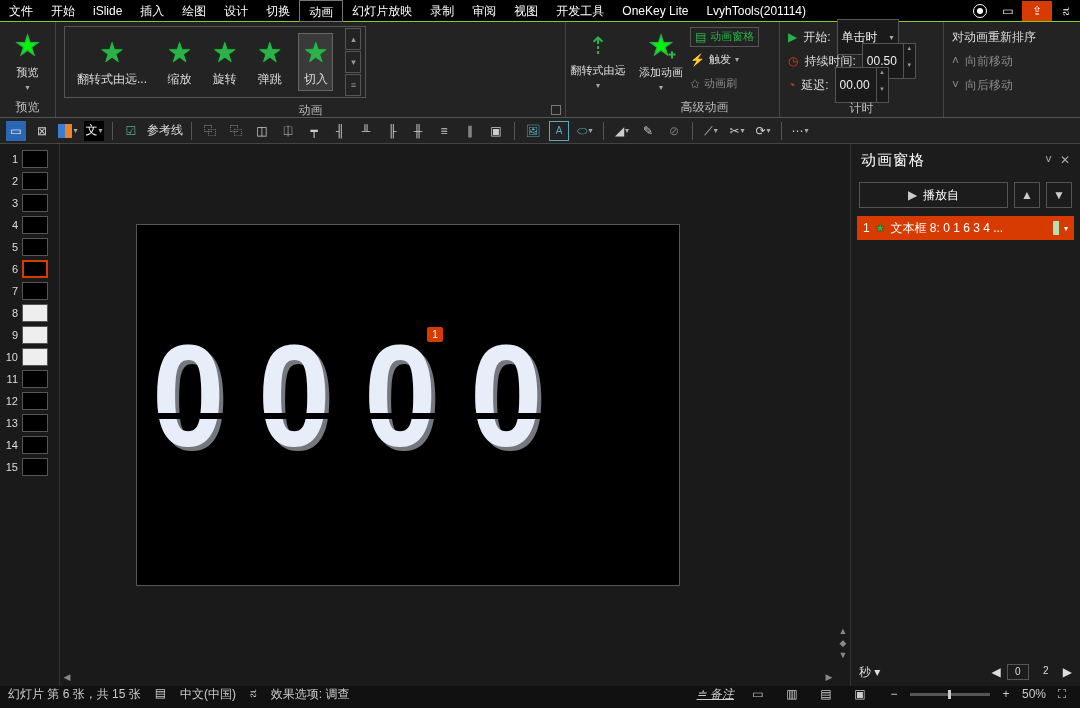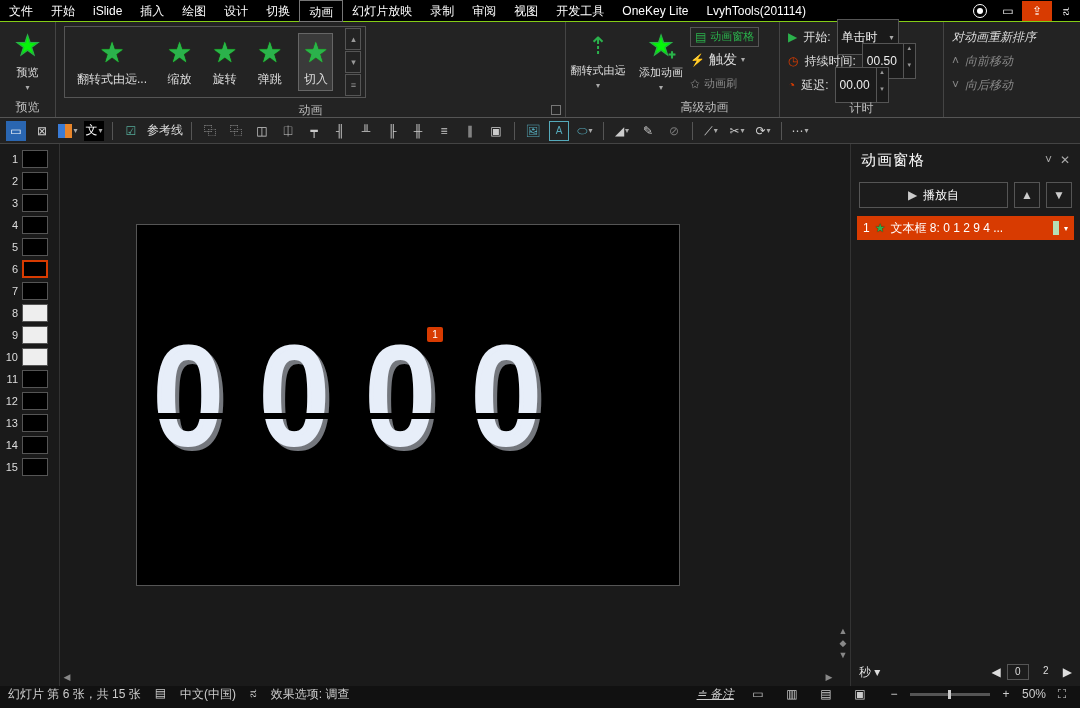--- a/index.html
+++ b/index.html
@@ -29,21 +29,21 @@
   .ribbon .gscroll { display: flex; flex-direction: column; gap: 1px; }
   .ribbon .gscroll div { width: 16px; height: 22px; border: 1px solid #555; color: #999; display: flex; align-items: center; justify-content: center; font-size: 9px; }
   .ribbon .icon-up { color: #2bb24c; font-size: 24px; }
   .ribbon .trigrow { display: flex; align-items: center; height: 22px; gap: 4px; }
   .ribbon .pill { border: 1px solid #555; display: flex; align-items: center; height: 20px; padding: 0 4px; gap: 4px; }
   .ribbon .vcol { display: flex; flex-direction: column; gap: 2px; }
   .ribbon .field { display: flex; align-items: center; height: 22px; gap: 6px; }
   .ribbon .numbox { width: 54px; height: 36px; background: #1a1a1a; border: 1px solid #555; color: #eee; display: flex; align-items: center; padding: 0 4px; font-size: 11px; position: relative; }
   .ribbon .numbox .spin { position: absolute; right: 0; top: 0; width: 12px; height: 100%; border-left: 1px solid #555; display: flex; flex-direction: column; }
   .ribbon .numbox .spin span { flex: 1; font-size: 7px; color: #999; text-align: center; line-height: 8px; }
-  .ribbon .reorder { color: #888; display: flex; align-items: center; gap: 6px; height: 22px; font-style: italic; }
+  .ribbon .reorder { color: #888; display: flex; align-items: center; gap: 6px; height: 22px; }
   
   .tb2 { height: 26px; background: #222; display: flex; align-items: center; padding: 0 6px; gap: 6px; border-bottom: 1px solid #444; }
   .tb2 .tbtn { width: 20px; height: 20px; display: flex; align-items: center; justify-content: center; color: #ccc; cursor: pointer; font-size: 12px; }
   .tb2 .sep { width: 1px; height: 18px; background: #555; margin: 0 2px; }
   .tb2 .dd { display: flex; align-items: center; gap: 1px; }
   .tb2 .dd .car { font-size: 8px; color: #aaa; }
   .tb2 .check { color: #5a9; }
   .tb2 .swatch { width: 14px; height: 14px; background: linear-gradient(90deg, #3a7bd5 50%, #e8852a 50%); }
   
   .main { flex: 1; display: flex; background: #1a1a1a; overflow: hidden; }
@@ -184,21 +184,21 @@
         <span class="lbl">添加动画</span>
         <span style="font-size:8px;color:#aaa;">▾</span>
       </div>
       <div class="vcol">
         <div class="trigrow pill" style="color:#2bb24c;">
             <span>▤</span>
             <span class="lbl" style="font-size:11px;">动画窗格</span>
           </div>
         <div class="trigrow">
             <span style="color:#e8a33d;">⚡</span>
-            <span class="lbl" style="font-size:14px;">触发</span>
+            <span class="lbl" style="font-size:11px;">触发</span>
             <span style="font-size:8px;color:#aaa;">▾</span>
           </div>
         <div class="trigrow" style="color:#888;">
             <span>✩</span>
             <span class="lbl" style="font-size:11px;">动画刷</span>
           </div>
       </div>
     </div>
     <div class="glabel">高级动画</div>
   </div>
@@ -415,21 +415,21 @@
           <span style="color:#ccc;">▶</span>
           <span>播放自</span>
         </div>
       <div class="sq">▲</div>
       <div class="sq">▼</div>
     </div>
     <div class="list">
       <div class="item">
         <span>1</span>
         <span class="istar">★</span>
-        <span class="t">文本框 8: 0 1 2 9 4 ...</span>
+        <span class="t">文本框 8: 0 1 6 3 4 ...</span>
         <span class="bar"></span>
         <span class="car">▾</span>
       </div>
     </div>
     <div class="foot">
       <span><span>秒</span> ▾</span>
       <div class="spacer"></div>
       <span>◀</span>
       <span class="nbox">0</span>
       <span class="nbox" style="border:none;">2</span>

